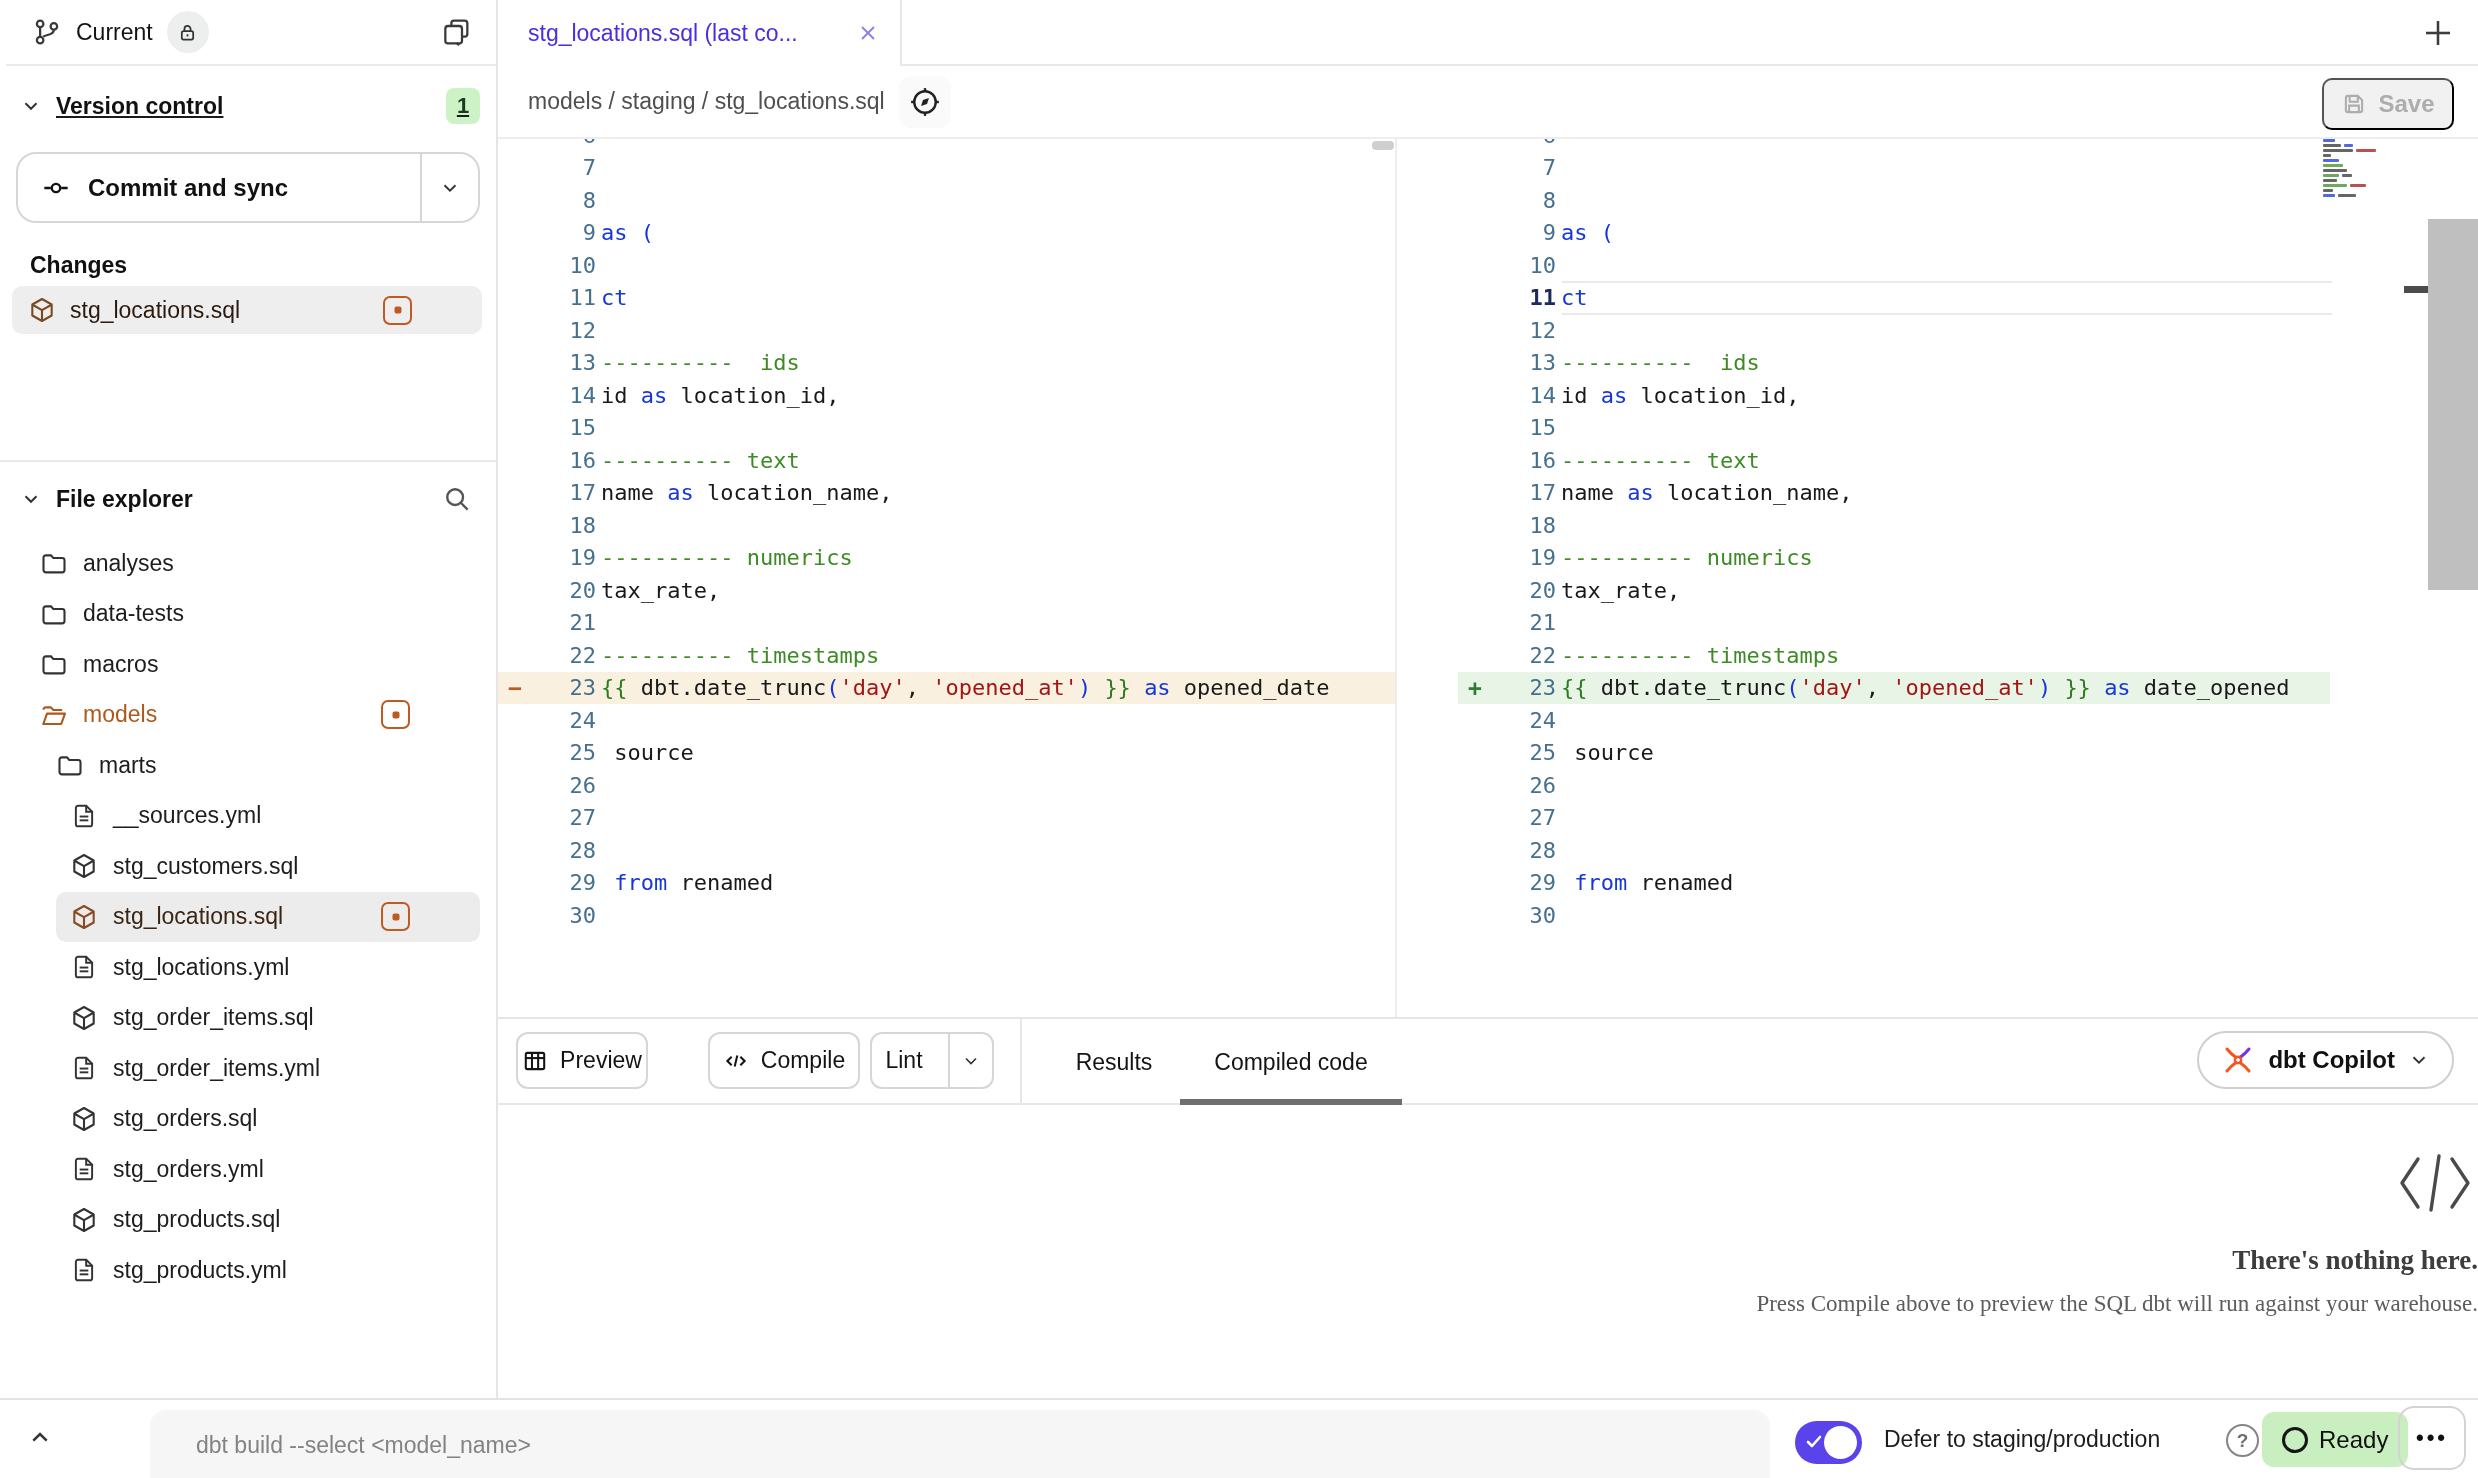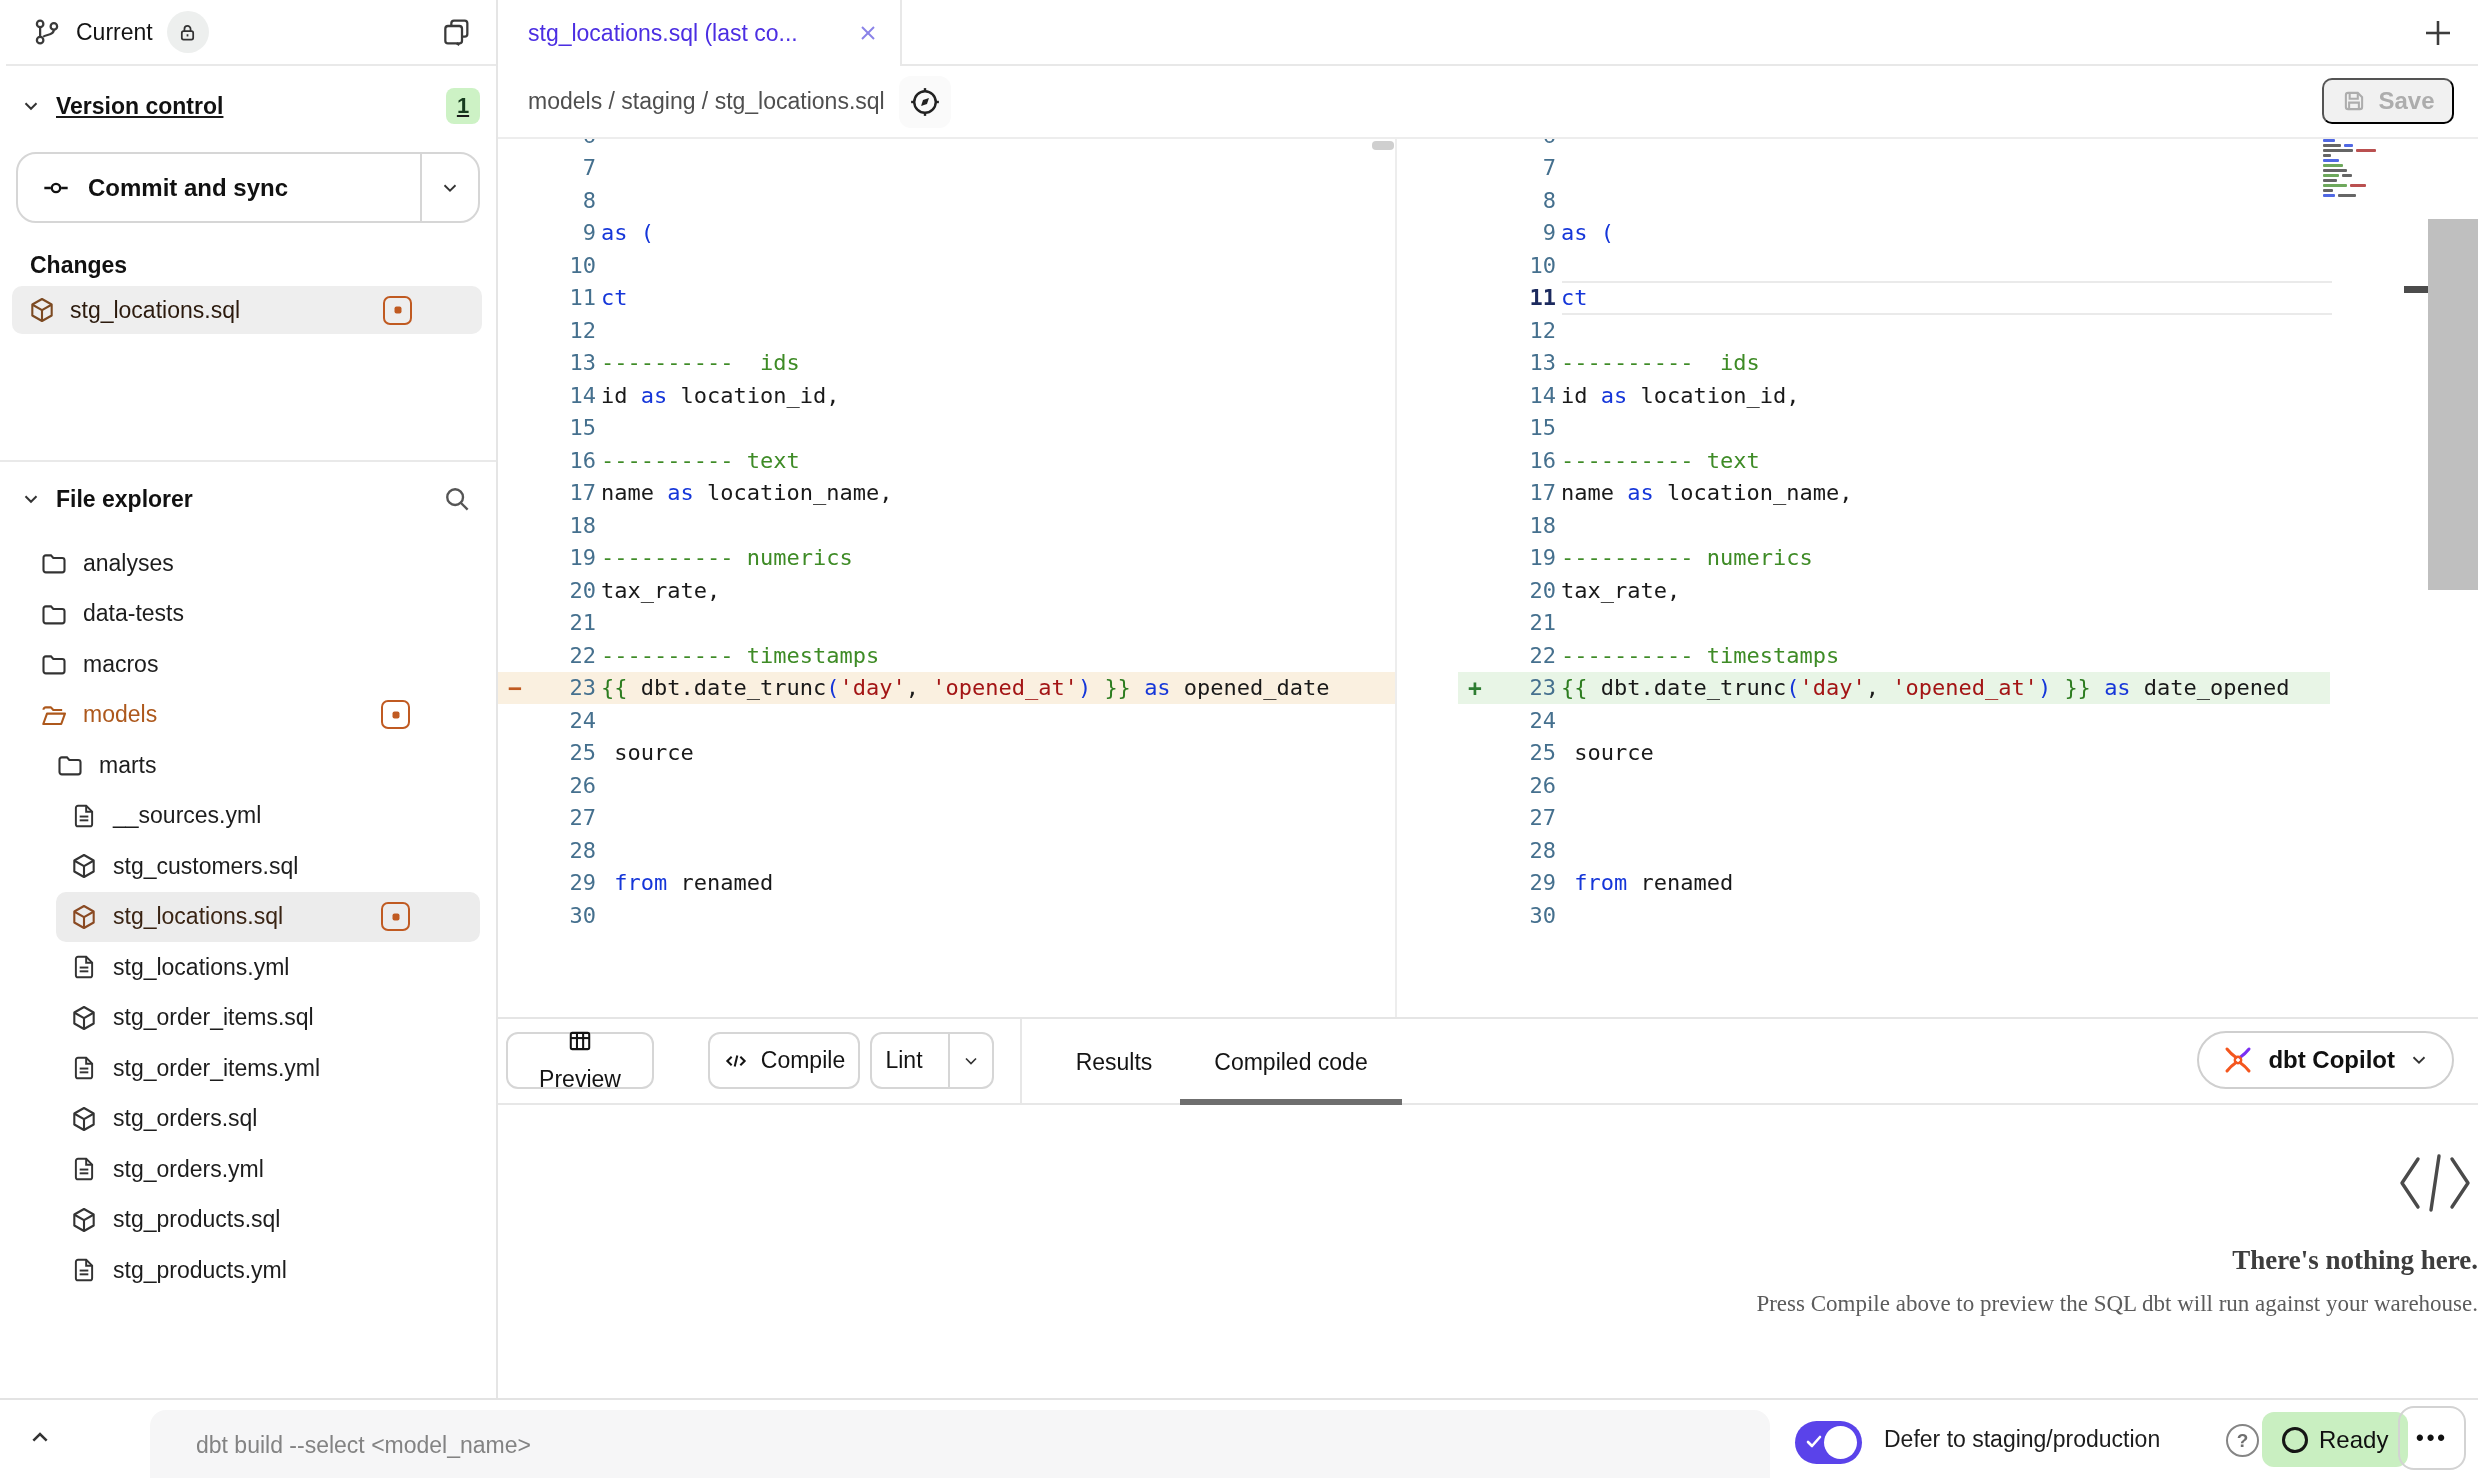--- a/index.html
+++ b/index.html
@@ -43,21 +43,21 @@
   
   #tabbar { position:absolute; left:498px; top:0; width:1980px; height:66px; }
   .tab { position:absolute; left:0; top:0; width:404px; height:66px; border-right:2px solid #e8e8e8; display:flex; align-items:center; padding:0 20px 0 30px; gap:18px; background:#fff; }
   .tab-title { color:#4b2ee2; font-size:23px; font-weight:500; white-space:nowrap; overflow:hidden; }
   .tab-close { color:#8a82e8; margin-left:auto; }
   .tabbar-rest { position:absolute; left:404px; right:0; top:0; height:66px; border-bottom:2px solid #e8e8e8; }
   .newtab { position:absolute; right:22px; top:15px; color:#3c3c3c; }
   #crumbrow { position:absolute; left:498px; top:66px; width:1980px; height:73px; border-bottom:2px solid #ededed; display:flex; align-items:center; padding-left:30px; }
   .crumbs { font-size:23px; color:#4f4f4f; }
   .lineage-btn { width:52px; height:52px; margin-left:14px; border-radius:12px; background:#fafafa; display:flex; align-items:center; justify-content:center; color:#222; }
-  .save-btn { position:absolute; right:24px; top:12px; width:132px; height:46px; background:#f1f1f1; border-radius:10px; display:flex; align-items:center; justify-content:center; gap:11px; color:#adadad; font-size:24px; font-weight:600; }
+  .save-btn { position:absolute; right:24px; top:12px; width:132px; height:52px; background:#f1f1f1; border-radius:10px; display:flex; align-items:center; justify-content:center; gap:11px; color:#adadad; font-size:24px; font-weight:600; }
 
   
   #diff { position:absolute; left:498px; top:139px; width:1980px; height:878px; overflow:hidden; background:#fff; }
   .pane { position:absolute; top:0; height:878px; overflow:hidden; }
   #pane-left { left:0; width:899px; border-right:2px solid #ededed; }
   #pane-right { left:960px; width:1020px; }
   .rows { position:absolute; top:-20px; left:0; right:0; }
   .crow { height:32.5px; display:flex; align-items:center; position:relative; }
   .crow > * { position:relative; z-index:1; }
   .gut { width:34px; flex:none; text-align:center; font:700 23px "DejaVu Sans Mono",monospace; }
@@ -74,21 +74,21 @@
   #minimap { position:absolute; left:1825px; top:0; width:78px; height:66px; overflow:hidden; }
   .mm-row { height:3px; margin-bottom:2px; display:flex; gap:3px; }
   .mm-seg { height:3px; border-radius:1px; opacity:.75; }
   #mm-indicator { position:absolute; left:1906px; top:147px; width:27px; height:7px; background:#4c4c4c; }
   #vscrollbar { position:absolute; left:2428px; top:219px; width:50px; height:371px; background:#bfbfbf; }
 
   
   #panel { position:absolute; left:498px; top:1017px; width:1980px; height:381px; border-top:2px solid #e5e5e5; background:#fff; }
   .toolbar { position:absolute; left:0; right:0; top:0; height:86px; border-bottom:2px solid #e7e7e7; }
   .tbtn { position:absolute; top:13px; height:57px; border:2px solid #d6d6d6; border-radius:12px; background:#fff; display:flex; align-items:center; justify-content:center; gap:12px; font-size:23px; font-weight:500; color:#141414; }
-  #btn-preview { left:8px; width:148px;flex-direction:column; }
+  #btn-preview { left:18px; width:132px; }
   #btn-compile { left:210px; width:152px; }
   #btn-lint { left:372px; width:124px; padding:0; }
   .lint-label { flex:1; text-align:center; }
   .lint-caret { width:44px; height:100%; border-left:2px solid #d6d6d6; display:flex; align-items:center; justify-content:center; }
   .toolbar-sep { position:absolute; left:522px; top:0; bottom:0; width:2px; background:#e7e7e7; }
   .ptab { position:absolute; top:0; height:86px; display:flex; align-items:center; justify-content:center; font-size:23px; color:#141414; }
   #ptab-results { left:546px; width:140px; }
   #ptab-compiled { left:683px; width:220px; font-weight:500; }
   .tab-underline { position:absolute; left:682px; bottom:-2px; width:222px; height:6px; background:#6f6f6f; }
   .copilot { position:absolute; right:24px; top:12px; height:58px; border:2px solid #cfcfcf; border-radius:30px; background:#fff; display:flex; align-items:center; gap:13px; padding:0 22px; font-size:24px; font-weight:600; color:#111; }

